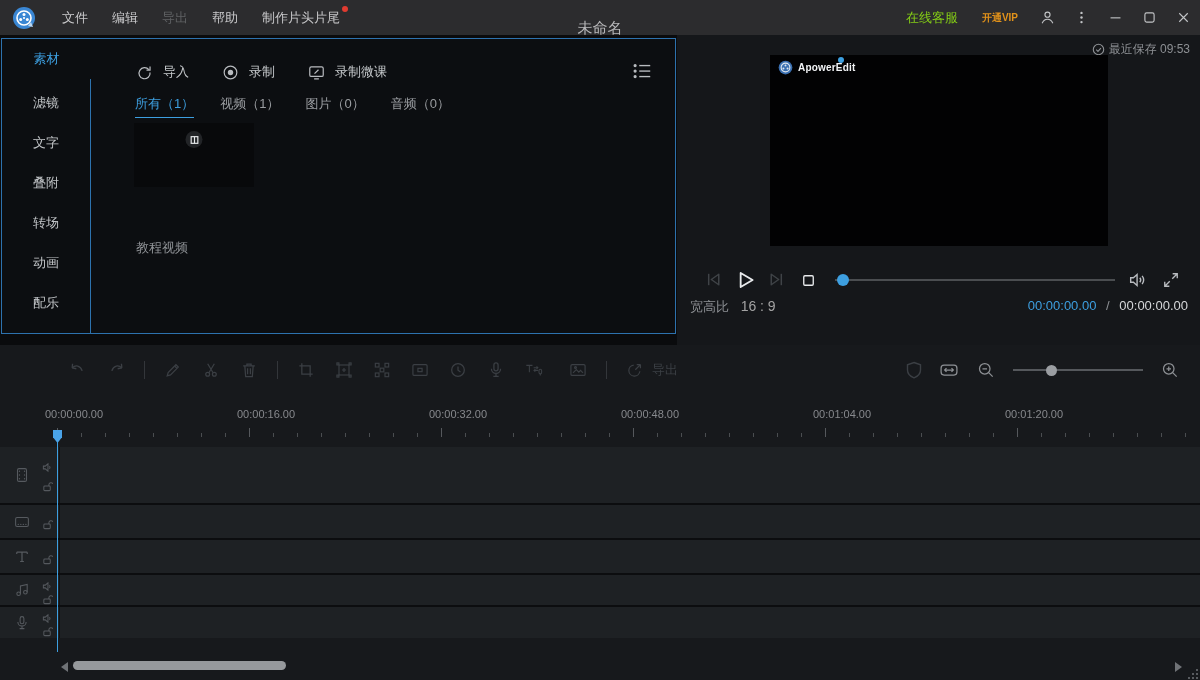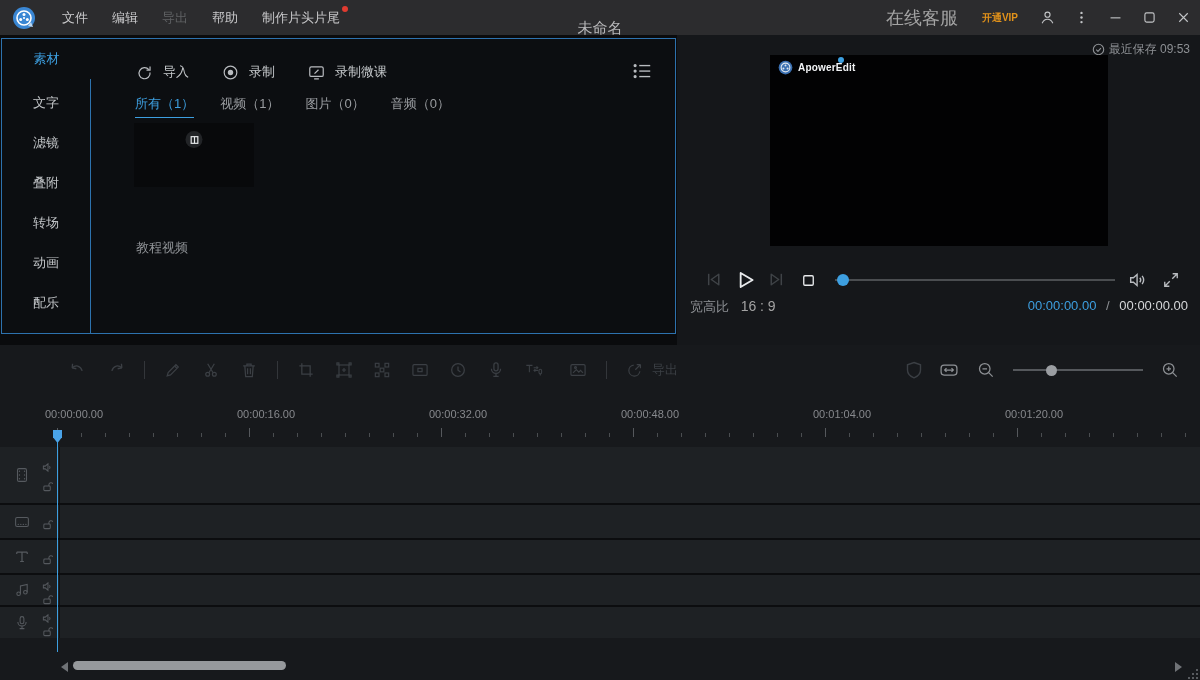--- a/index.html
+++ b/index.html
@@ -9,21 +9,21 @@
 
   
   .titlebar { position:absolute; left:0; top:0; width:1200px; height:35px;
     background:#2c2c2e; display:flex; align-items:center; color:#c9c9cb; font-size:13px; }
   .logo { width:24px; height:24px; margin:0 14px 0 12px; flex:0 0 auto; }
   .menu-item { padding:0 12px; line-height:35px; cursor:default; position:relative; }
   .menu-item.disabled { color:#5f6163; }
   .notif-dot { position:absolute; right:4px; top:6px; width:6px; height:6px; border-radius:50%; }
   .tb-title { position:absolute; left:0; right:0; text-align:center; color:#b8b8ba; font-size:15px; pointer-events:none;margin-top:21px; }
   .tb-right { position:absolute; right:0; top:0; height:35px; display:flex; align-items:center; }
-  .tb-right .txt { padding:0 12px; font-size:18px; color:#a3a3a3; }
+  .tb-right .txt { padding:0 12px; font-size:13px; color:#84cc16; }
   .tb-right .vip { font-weight:bold; font-size:10px; }
   .tb-icon { width:34px; height:35px; display:flex; align-items:center; justify-content:center; color:#c2c4c6; }
   .tb-icon svg { width:17px; height:17px; }
 
   
   .upper { position:absolute; left:0; top:35px; width:1200px; height:310px; background:#0a0b0d; }
   .panel-wrap { position:absolute; left:1px; top:3px; width:675px; height:296px;
     border:1px solid #2d72ae; display:flex; background:#0c0e11; }
   .sidebar { width:89px; display:flex; flex-direction:column; flex:0 0 auto; }
   .sidebar .tab { height:40px; line-height:40px; text-align:center; font-size:13px; color:#c2c5c8; cursor:pointer; }
@@ -165,22 +165,22 @@
           </svg>
       </span>
     </div>
   </header>
 
   <div class="upper">
     <div class="panel-wrap">
       <aside class="sidebar">
         <div class="tab sel">素材</div>
         <div class="sidebar-rest">
+          <div class="tab">滤镜</div>
           <div class="tab">文字</div>
-          <div class="tab">滤镜</div>
           <div class="tab">叠附</div>
           <div class="tab">转场</div>
           <div class="tab">动画</div>
           <div class="tab">配乐</div>
         </div>
       </aside>
       <section class="library">
         <div class="lib-actions">
           <span class="lib-act">
             <svg viewBox="0 0 24 24" fill="none" stroke="currentColor" stroke-width="1.5">

